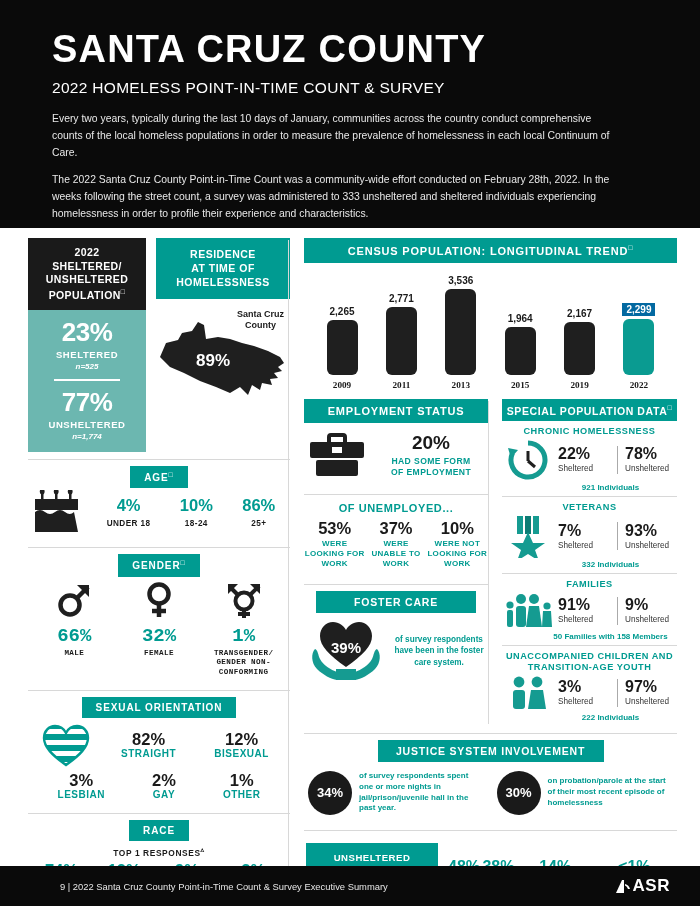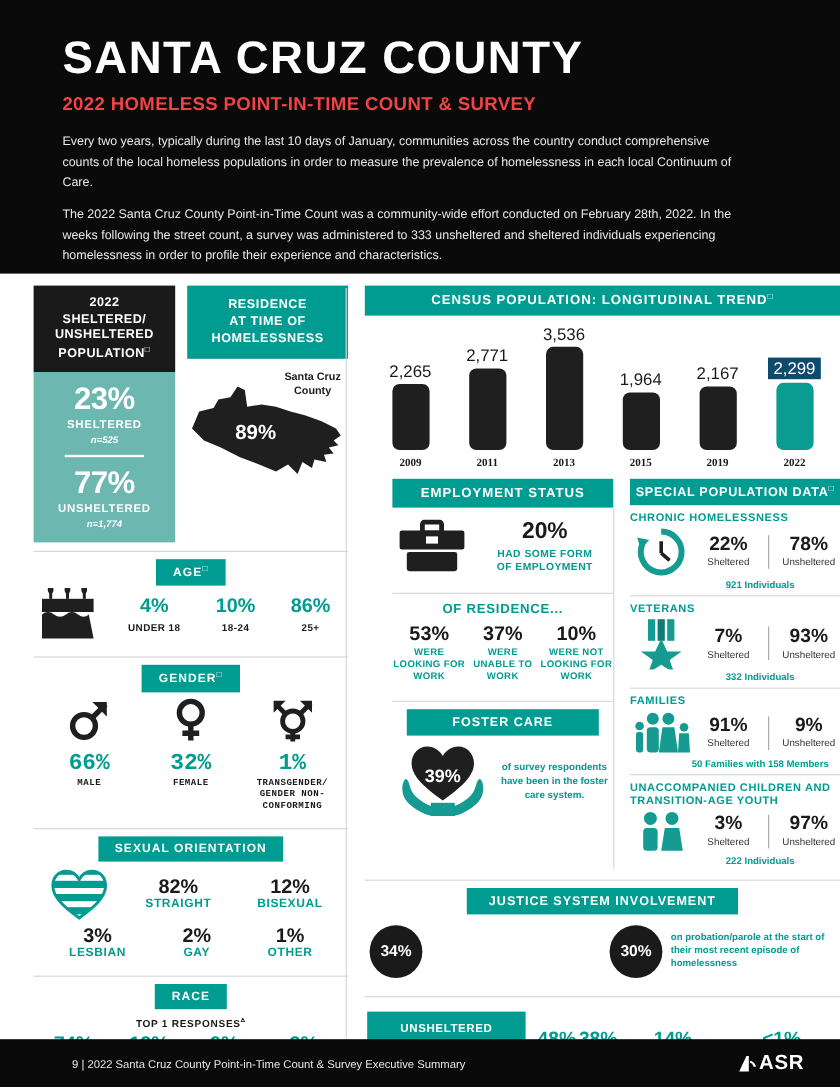--- a/index.html
+++ b/index.html
@@ -15,22 +15,22 @@
   .header {
     background: #0a0a0a; color: #fff;
     padding: 30px 52px 26px 52px;
     height: 228px;
   }
   .h-title {
     font-size: 38px; font-weight: bold; letter-spacing: 1.2px;
     line-height: 1.05; color: #ffffff;
   }
   .h-sub {
-    font-size: 15.5px; font-weight: bold; letter-spacing: 0.3px;
-    color: #ef4444; margin-top: 9px;
+    font-size: 15.5px; font-weight: normal; letter-spacing: 0.3px;
+    color: #ffffff; margin-top: 9px;
   }
   .h-para {
     font-size: 10.4px; line-height: 1.62; color: #e8e8e8;
     margin-top: 14px; max-width: 565px;
   }
   .h-para.second { margin-top: 11px; }
 
   
   .body-wrap { position: relative; padding: 10px 28px 0 28px; display: flex; gap: 0; }
   .col-left { width: 262px; flex: 0 0 262px; }
@@ -103,29 +103,29 @@
   .race-sub { text-align: center; font-size: 8.4px; font-weight: bold; color: #1a1a1a; letter-spacing: 0.6px; margin: 5px 0 4px 0; }
   .race-row { display: flex; justify-content: space-between; text-align: center; padding: 0 2px 6px 2px; }
   .race-cell { flex: 1; }
   .race-pct { font-size: 16.5px; font-weight: bold; color: #009b91; line-height: 1.05; }
   .race-lbl { font-size: 7.6px; font-weight: bold; color: #1a1a1a; letter-spacing: 0.3px; margin-top: 2px; line-height: 1.22; }
 
   
   .census-head { background: #009b91; color: #fff; text-align: center; font-size: 11px; font-weight: bold; letter-spacing: 0.8px; padding: 6px; }
   .chart { position: relative; height: 118px; margin-top: 9px; padding: 0 18px; display: flex; align-items: flex-end; justify-content: space-between; }
   .bar-col { width: 40px; display: flex; flex-direction: column; align-items: center; }
-  .bar-val { font-size: 14px; font-weight: normal; color: #1a1a1a; margin-bottom: 3px; }
-  .bar-val.hl { background: #0c4a6e; color: #fff; padding: 1px 4px; }
+  .bar-val { font-size: 10px; font-weight: bold; color: #1a1a1a; margin-bottom: 3px; }
+  .bar-val.hl { background: #0369a1; color: #fff; padding: 1px 4px; }
   .bar { width: 31px; background: #1f1f1f; border-radius: 6px; }
   .bar.accent { background: #0a9b91; }
   .bar-year { font-size: 9.2px; font-weight: bold; color: #1a1a1a; margin-top: 5px; font-family: Liberation Serif, serif; }
 
   
   .lower { display: flex; gap: 0; margin-top: 9px; }
-  .lc { width: 184px; flex: 0 0 184px; margin-left: 23px; }
+  .lc { width: 184px; flex: 0 0 184px; }
   .rc { flex: 1; padding-left: 13px; }
   .vsep2 { width: 1px; background: #d8d8d8; margin: 2px 0 2px 0; }
 
   
   .emp-row { display: flex; align-items: center; gap: 8px; padding: 10px 2px 8px 2px; }
   .emp-icon { width: 62px; flex: 0 0 62px; display: flex; justify-content: center; }
   .emp-txt { flex: 1; text-align: center; }
   .emp-pct { font-size: 19px; font-weight: bold; color: #1a1a1a; line-height: 1.05; }
   .emp-lbl { font-size: 8.6px; font-weight: bold; color: #009b91; letter-spacing: 0.4px; margin-top: 3px; line-height: 1.3; }
 
@@ -138,25 +138,25 @@
   
   .fc-head { background: #009b91; color: #fff; text-align: center; font-size: 10.5px; font-weight: bold; letter-spacing: 0.8px; padding: 5px 10px; display: block; margin: 4px auto 0 auto; width: 160px; }
   .fc-row { display: flex; align-items: center; gap: 6px; padding: 6px 2px 6px 2px; }
   .fc-icon { width: 80px; flex: 0 0 80px; position: relative; display: flex; justify-content: center; }
   .fc-pct { position: absolute; top: 20px; left: 0; right: 0; text-align: center; font-size: 15px; font-weight: bold; color: #fff; }
   .fc-txt { flex: 1; font-size: 8.2px; font-weight: bold; color: #009b91; line-height: 1.35; text-align: center; }
 
   
   .spd-head { background: #009b91; color: #fff; text-align: center; font-size: 10.5px; font-weight: bold; letter-spacing: 0.6px; padding: 5px 4px; }
   .spd-block { padding: 5px 0 4px 0; }
-  .spd-title { font-size: 9.2px; font-weight: bold; color: #009b91; letter-spacing: 0.5px; line-height: 1.25; margin-bottom: 1px; }
+  .spd-title { font-size: 9.2px; font-weight: bold; color: #009b91; letter-spacing: 0.5px; line-height: 1.25; margin-bottom: 1px; text-align: center; }
   .spd-row { display: flex; align-items: center; gap: 4px; }
   .spd-icon { width: 52px; flex: 0 0 52px; display: flex; justify-content: center; }
   .spd-nums { flex: 1; display: flex; align-items: center; justify-content: center; gap: 7px; }
-  .spd-cell { text-align: center; min-width: 52px; }
+  .spd-cell { min-width: 52px; }
   .spd-pct { font-size: 16px; font-weight: bold; color: #1a1a1a; line-height: 1.05; }
   .spd-sub { font-size: 8.2px; color: #333; margin-top: 1px; }
   .spd-bar { width: 1px; height: 28px; background: #aaa; }
   .spd-foot { text-align: center; font-size: 8px; font-weight: bold; color: #009b91; margin-top: 2px; padding-left: 42px; }
   .spd-line { height: 1px; background: #d8d8d8; }
 
   
   .jus-head { background: #009b91; color: #fff; text-align: center; font-size: 10.5px; font-weight: bold; letter-spacing: 0.8px; padding: 5px 12px; display: block; width: 226px; margin: 0 auto; }
   .jus-row { display: flex; gap: 12px; padding: 9px 4px 8px 4px; }
   .jus-item { flex: 1; display: flex; align-items: center; gap: 7px; }
@@ -432,21 +432,21 @@
             </div>
             <div class="emp-txt">
               <div class="emp-pct">20%</div>
               <div class="emp-lbl">
                 <span>HAD SOME FORM</span><br>
                 <span>OF EMPLOYMENT</span>
               </div>
             </div>
           </div>
           <div class="hr-line"></div>
-          <div class="unemp-title">OF RESIDENCE...</div>
+          <div class="unemp-title">OF UNEMPLOYED...</div>
           <div class="unemp-row">
             <div class="unemp-cell">
               <div class="ue-pct">53%</div>
               <div class="ue-lbl">WERE LOOKING FOR WORK</div>
             </div>
             <div class="unemp-cell">
               <div class="ue-pct">37%</div>
               <div class="ue-lbl">WERE UNABLE TO WORK</div>
             </div>
             <div class="unemp-cell">
@@ -586,20 +586,21 @@
             <div class="spd-foot">222 Individuals</div>
           </div>
         </div>
       </div>
 
       <div class="hr-line"></div>
       <div class="jus-head">JUSTICE SYSTEM INVOLVEMENT</div>
       <div class="jus-row">
         <div class="jus-item">
           <div class="circ">34%</div>
+          <div class="jus-txt">of survey respondents spent one or more nights in jail/prison/juvenile hall in the past year.</div>
         </div>
         <div class="jus-item">
           <div class="circ">30%</div>
           <div class="jus-txt">on probation/parole at the start of their most recent episode of homelessness</div>
         </div>
       </div>
 
       <div class="hr-line"></div>
       <div class="sleep-row">
         <div class="sleep-head">

